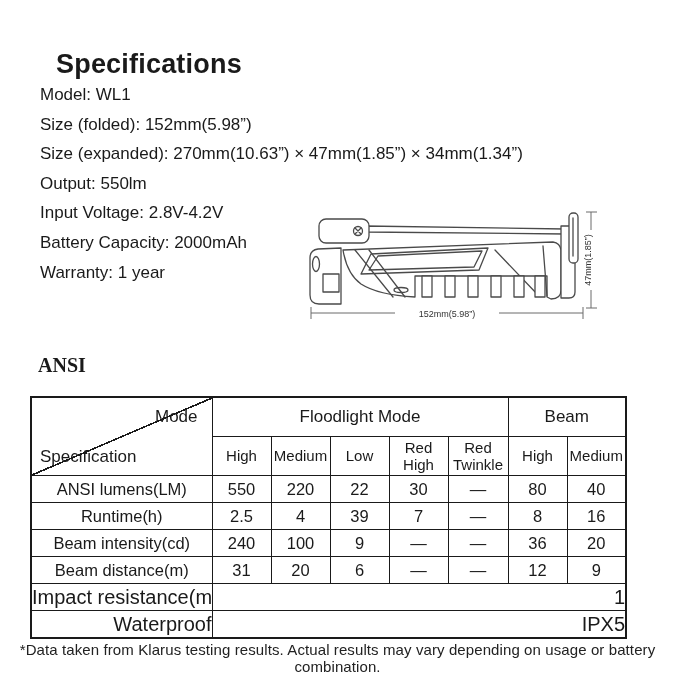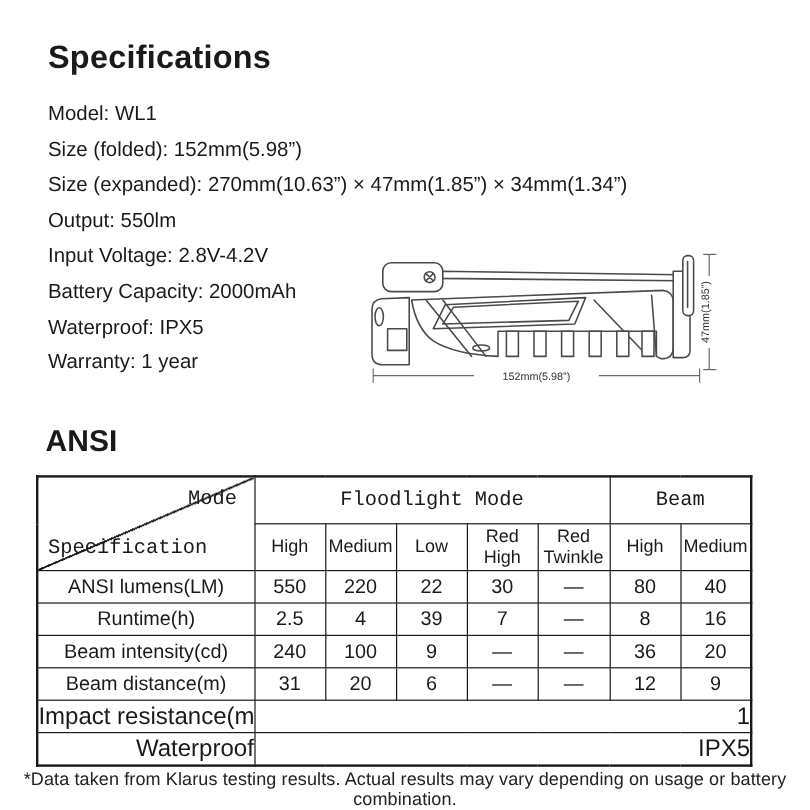--- a/index.html
+++ b/index.html
@@ -4,50 +4,50 @@
 <style>
   html,body { margin:0; padding:0; }
   body {
     width:675px; height:675px; background:#ffffff;
     font-family:"Liberation Sans","DejaVu Sans",sans-serif;
     color:#1a1a1a;
   }
   .page { position:relative; width:675px; height:675px; overflow:hidden; background:#fff; }
 
   .h-specs {
-    position:absolute; left:40px; top:33px; margin:0;
+    position:absolute; left:40px; top:33px; margin:16px;
     font-size:27px; font-weight:bold; letter-spacing:0.2px;
   }
   .spec-list {
     position:absolute; left:40px; top:80px; margin:0; padding:0; list-style:none;
     font-size:17px;
   }
   .spec-list li { height:29.6px; line-height:29.6px; white-space:nowrap; }
 
   .drawing { position:absolute; left:303px; top:198px; }
   .ln  { fill:none; stroke:#4a4a4a; stroke-width:1.3; stroke-linejoin:round; stroke-linecap:round; }
   .lnf { fill:#ffffff; stroke:#4a4a4a; stroke-width:1.3; stroke-linejoin:round; }
   .dim { fill:none; stroke:#6b6b6b; stroke-width:1; }
   .dimtext { font-size:9px; fill:#333; font-family:"Liberation Sans","DejaVu Sans",sans-serif; }
 
   .h-ansi {
     position:absolute; left:38px; top:354px; margin:0;
-    font-size:25px; font-weight:bold;
+    font-size:20px; font-weight:bold;font-family:Liberation Serif, serif;
   }
 
   table.ansi {
     position:absolute; left:30px; top:396px;
     border-collapse:collapse; table-layout:fixed;
     width:595px; border:2px solid #1a1a1a;
   }
   table.ansi td {
     border:1.5px solid #1a1a1a; text-align:center; vertical-align:middle;
     padding:0; overflow:hidden;
   }
-  tr.h1row td { height:38px; font-size:17px;font-family:Liberation Mono, monospace; }
+  tr.h1row td { height:38px; font-size:17px; }
   tr.h2row td { height:38px; font-size:15px; line-height:1.15; }
   tr.drow td  { height:26px; font-size:16.5px; }
   tr.frow td  { height:26px; font-size:20px;text-align:right; }
   td.rlabel { text-align:left; padding-left:7px; font-size:16.5px; white-space:nowrap; }
   td.corner {
     position:relative;
     background-image:linear-gradient(to bottom right,
       transparent calc(50% - 0.8px), #1a1a1a calc(50% - 0.8px),
       #1a1a1a calc(50% + 0.8px), transparent calc(50% + 0.8px));
   }
@@ -66,21 +66,20 @@
 
   <h1 class="h-specs">Specifications</h1>
 
   <ul class="spec-list">
     <li>Model: WL1</li>
     <li>Size (folded): 152mm(5.98”)</li>
     <li>Size (expanded): 270mm(10.63”) × 47mm(1.85”) × 34mm(1.34”)</li>
     <li>Output: 550lm</li>
     <li>Input Voltage: 2.8V-4.2V</li>
     <li>Battery Capacity: 2000mAh</li>
-    <li>Waterproof: IPX5</li>
     <li>Warranty: 1 year</li>
   </ul>
 
   <svg class="drawing" width="335" height="132" viewBox="0 0 335 132">
 
     <path class="ln" d="M 62 28 L 262 31 L 262 36 L 62 34 Z"></path>
 
     <rect class="lnf" x="16" y="21" width="50" height="24" rx="7"></rect>
     <circle class="ln" cx="55" cy="33" r="4.5"></circle>
     <path class="ln" d="M 52 30 L 58 36 M 58 30 L 52 36"></path>

